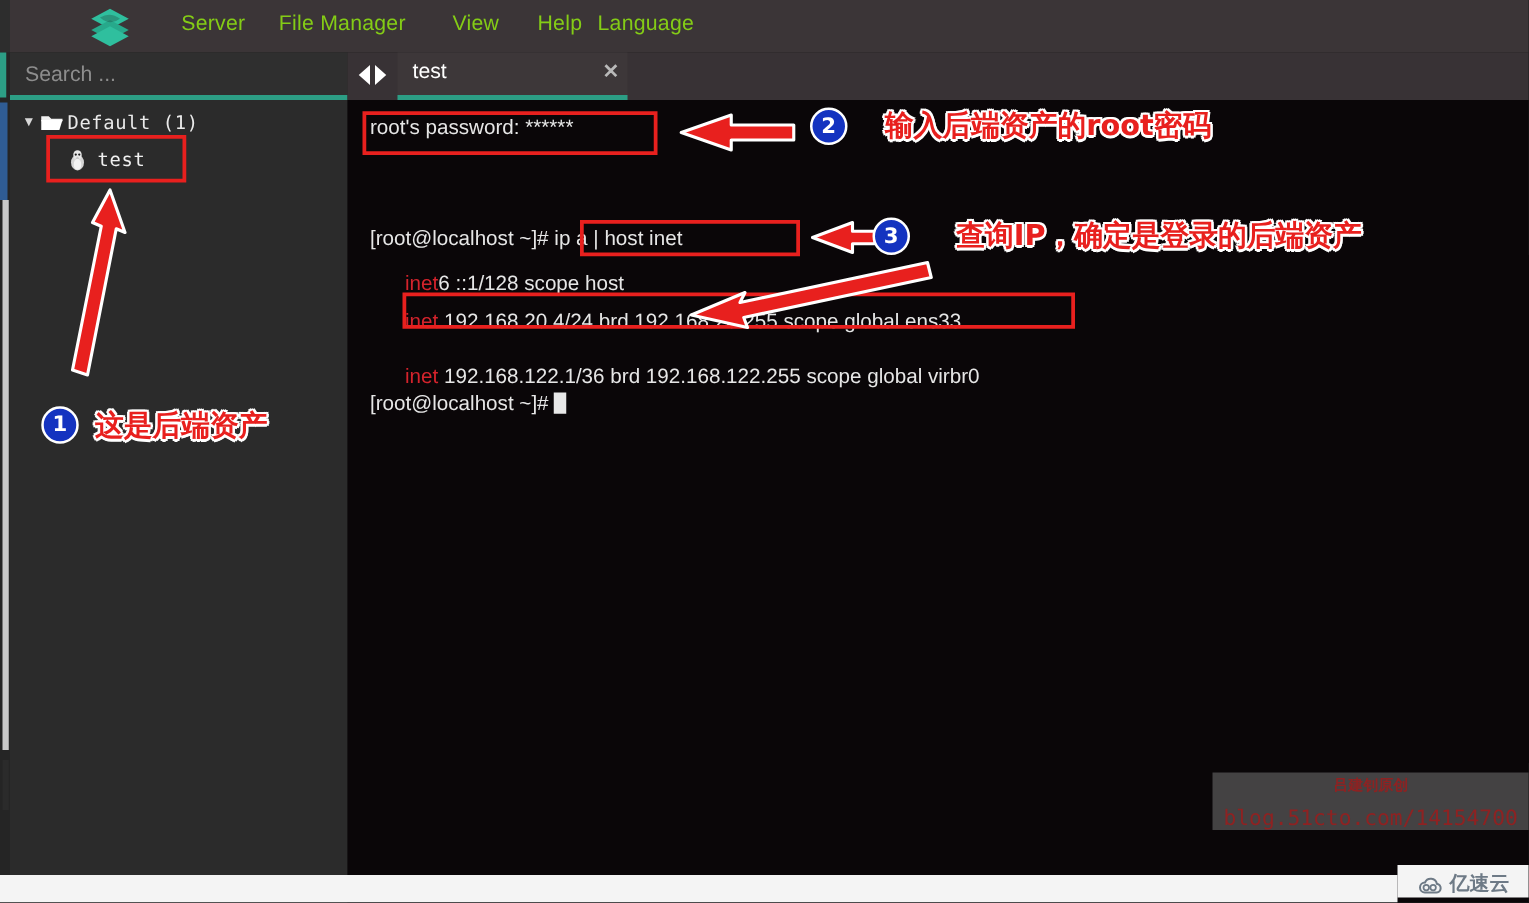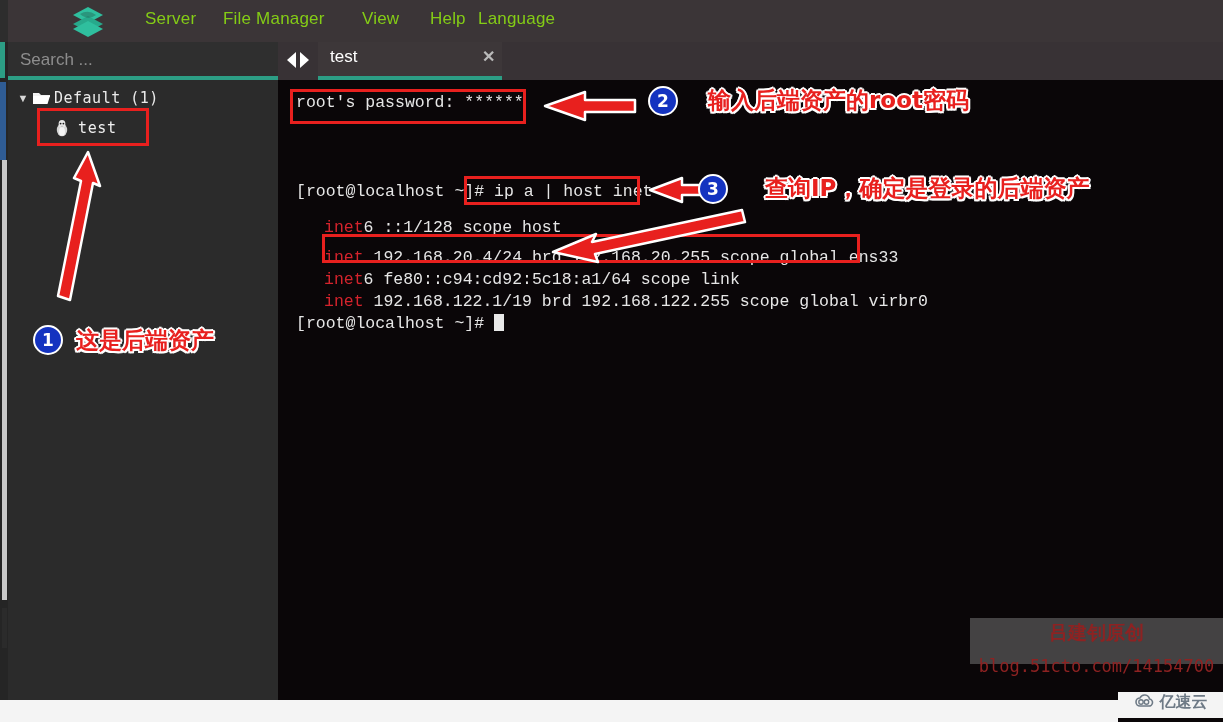--- a/index.html
+++ b/index.html
@@ -44,21 +44,21 @@
   
   .tabbar{position:absolute;left:278px;top:42px;width:945px;height:38px;background:#383235;}
   .tab-arrows{position:absolute;left:284px;top:49px;width:28px;height:22px;}
   .tab{position:absolute;left:318px;top:42px;width:184px;height:38px;background:#3d3739;}
   .tab-label{position:absolute;left:330px;top:47px;font-size:17px;color:#ffffff;}
   .tab-close{position:absolute;left:482px;top:47px;font-size:16px;color:#b9b9b9;font-weight:bold;}
   .tab-underline{position:absolute;left:318px;top:76px;width:184px;height:4px;background:#2c9e85;}
 
   
   .terminal{position:absolute;left:278px;top:80px;width:945px;height:642px;background:#0a0608;}
-  .term-line{position:absolute;left:0;font-family:Liberation Mono, monospace;
+  .term-line{position:absolute;left:0;font-family:Liberation Sans, sans-serif;
              font-size:16.5px;color:#e6e6e6;white-space:pre;letter-spacing:0;}
   .red-kw{color:#d4232c;}
   .cursor{display:inline-block;width:10px;height:17px;background:#e8e8e8;vertical-align:-3px;}
 
   
   .redbox{position:absolute;border:3px solid #e8201e;box-sizing:border-box;}
 
   
   .anno{position:absolute;font-family:"DejaVu Sans","Liberation Sans",sans-serif;font-weight:bold;
         color:#e8201e;white-space:nowrap;
@@ -66,27 +66,27 @@
                      0 -2px 0 #fff,0 2px 0 #fff,-2px 0 0 #fff,2px 0 0 #fff;}
   .badge{position:absolute;width:30px;height:30px;border-radius:50%;background:#1433c0;
          border:2.5px solid #ffffff;color:#ffffff;font-size:17px;font-weight:bold;
          display:flex;align-items:center;justify-content:center;
          font-family:"DejaVu Sans","Liberation Sans",sans-serif;box-sizing:border-box;}
 
   
   .watermark{position:absolute;left:970px;top:618px;width:253px;height:46px;
              background:rgba(150,150,150,.42);}
   .wm-l1{position:absolute;left:0;top:2px;width:253px;text-align:center;
-         color:#8e2222;font-size:19px;font-weight:bold;
+         color:#8e2222;font-size:12px;font-weight:bold;
          font-family:"DejaVu Sans","Liberation Sans",sans-serif;}
-  .wm-l2{position:absolute;left:0;top:38px;width:253px;text-align:center;
+  .wm-l2{position:absolute;left:0;top:27px;width:253px;text-align:center;
          color:#8e2222;font-size:17px;
          font-family:"DejaVu Sans Mono","Liberation Mono",monospace;}
   .corner-logo{position:absolute;left:1118px;top:692px;width:105px;height:26px;
-               background:#f4f4f4;display:flex;align-items:flex-start;justify-content:center;gap:4px;}
+               background:#f4f4f4;display:flex;align-items:flex-end;justify-content:center;gap:4px;}
   .corner-text{color:#6e7a86;font-size:16px;font-weight:bold;
                font-family:"DejaVu Sans","Liberation Sans",sans-serif;}
   .bottombar{position:absolute;left:0;top:700px;width:1118px;height:22px;background:#f4f4f4;}
 </style>
 </head>
 <body>
 
 <div id="app">
 
   <div class="menubar">
@@ -160,23 +160,22 @@
   <div class="terminal">
     <div class="term-line" style="left:18px;top:13px;">root's password: ******</div>
 
     <div class="term-line" style="left:18px;top:102px;"><span>[root@localhost ~]# </span><span>ip a | host inet</span></div>
 
 
     <div class="term-line" style="left:46px;top:138px;"><span class="red-kw">inet</span><span>6 ::1/128 scope host</span></div>
 
     <div class="term-line" style="left:46px;top:168px;"><span class="red-kw">inet</span><span> 192.168.20.4/24 brd 192.168.20.255 scope global ens33</span></div>
 
-    <div class="term-line" style="left:46px;top:190px;"><span class="red-kw">inet</span><span>6 fe80::c94:cd92:5c18:a1/64 scope link</span></div>
-
-    <div class="term-line" style="left:46px;top:212px;"><span class="red-kw">inet</span><span> 192.168.122.1/19 brd 192.168.122.255 scope global virbr0</span></div>
+
+    <div class="term-line" style="left:46px;top:212px;"><span class="red-kw">inet</span><span> 192.168.122.1/36 brd 192.168.122.255 scope global virbr0</span></div>
 
     <div class="term-line" style="left:18px;top:234px;"><span>[root@localhost ~]# </span><span class="cursor"></span></div>
   </div>
 
   <div class="redbox" style="left:290px;top:89px;width:236px;height:35px;"></div>
   <div class="redbox" style="left:464px;top:176px;width:176px;height:29px;"></div>
   <div class="redbox" style="left:322px;top:234px;width:538px;height:29px;"></div>
 
   <svg style="position:absolute;left:0;top:0;width:1223px;height:722px;pointer-events:none;">
 

